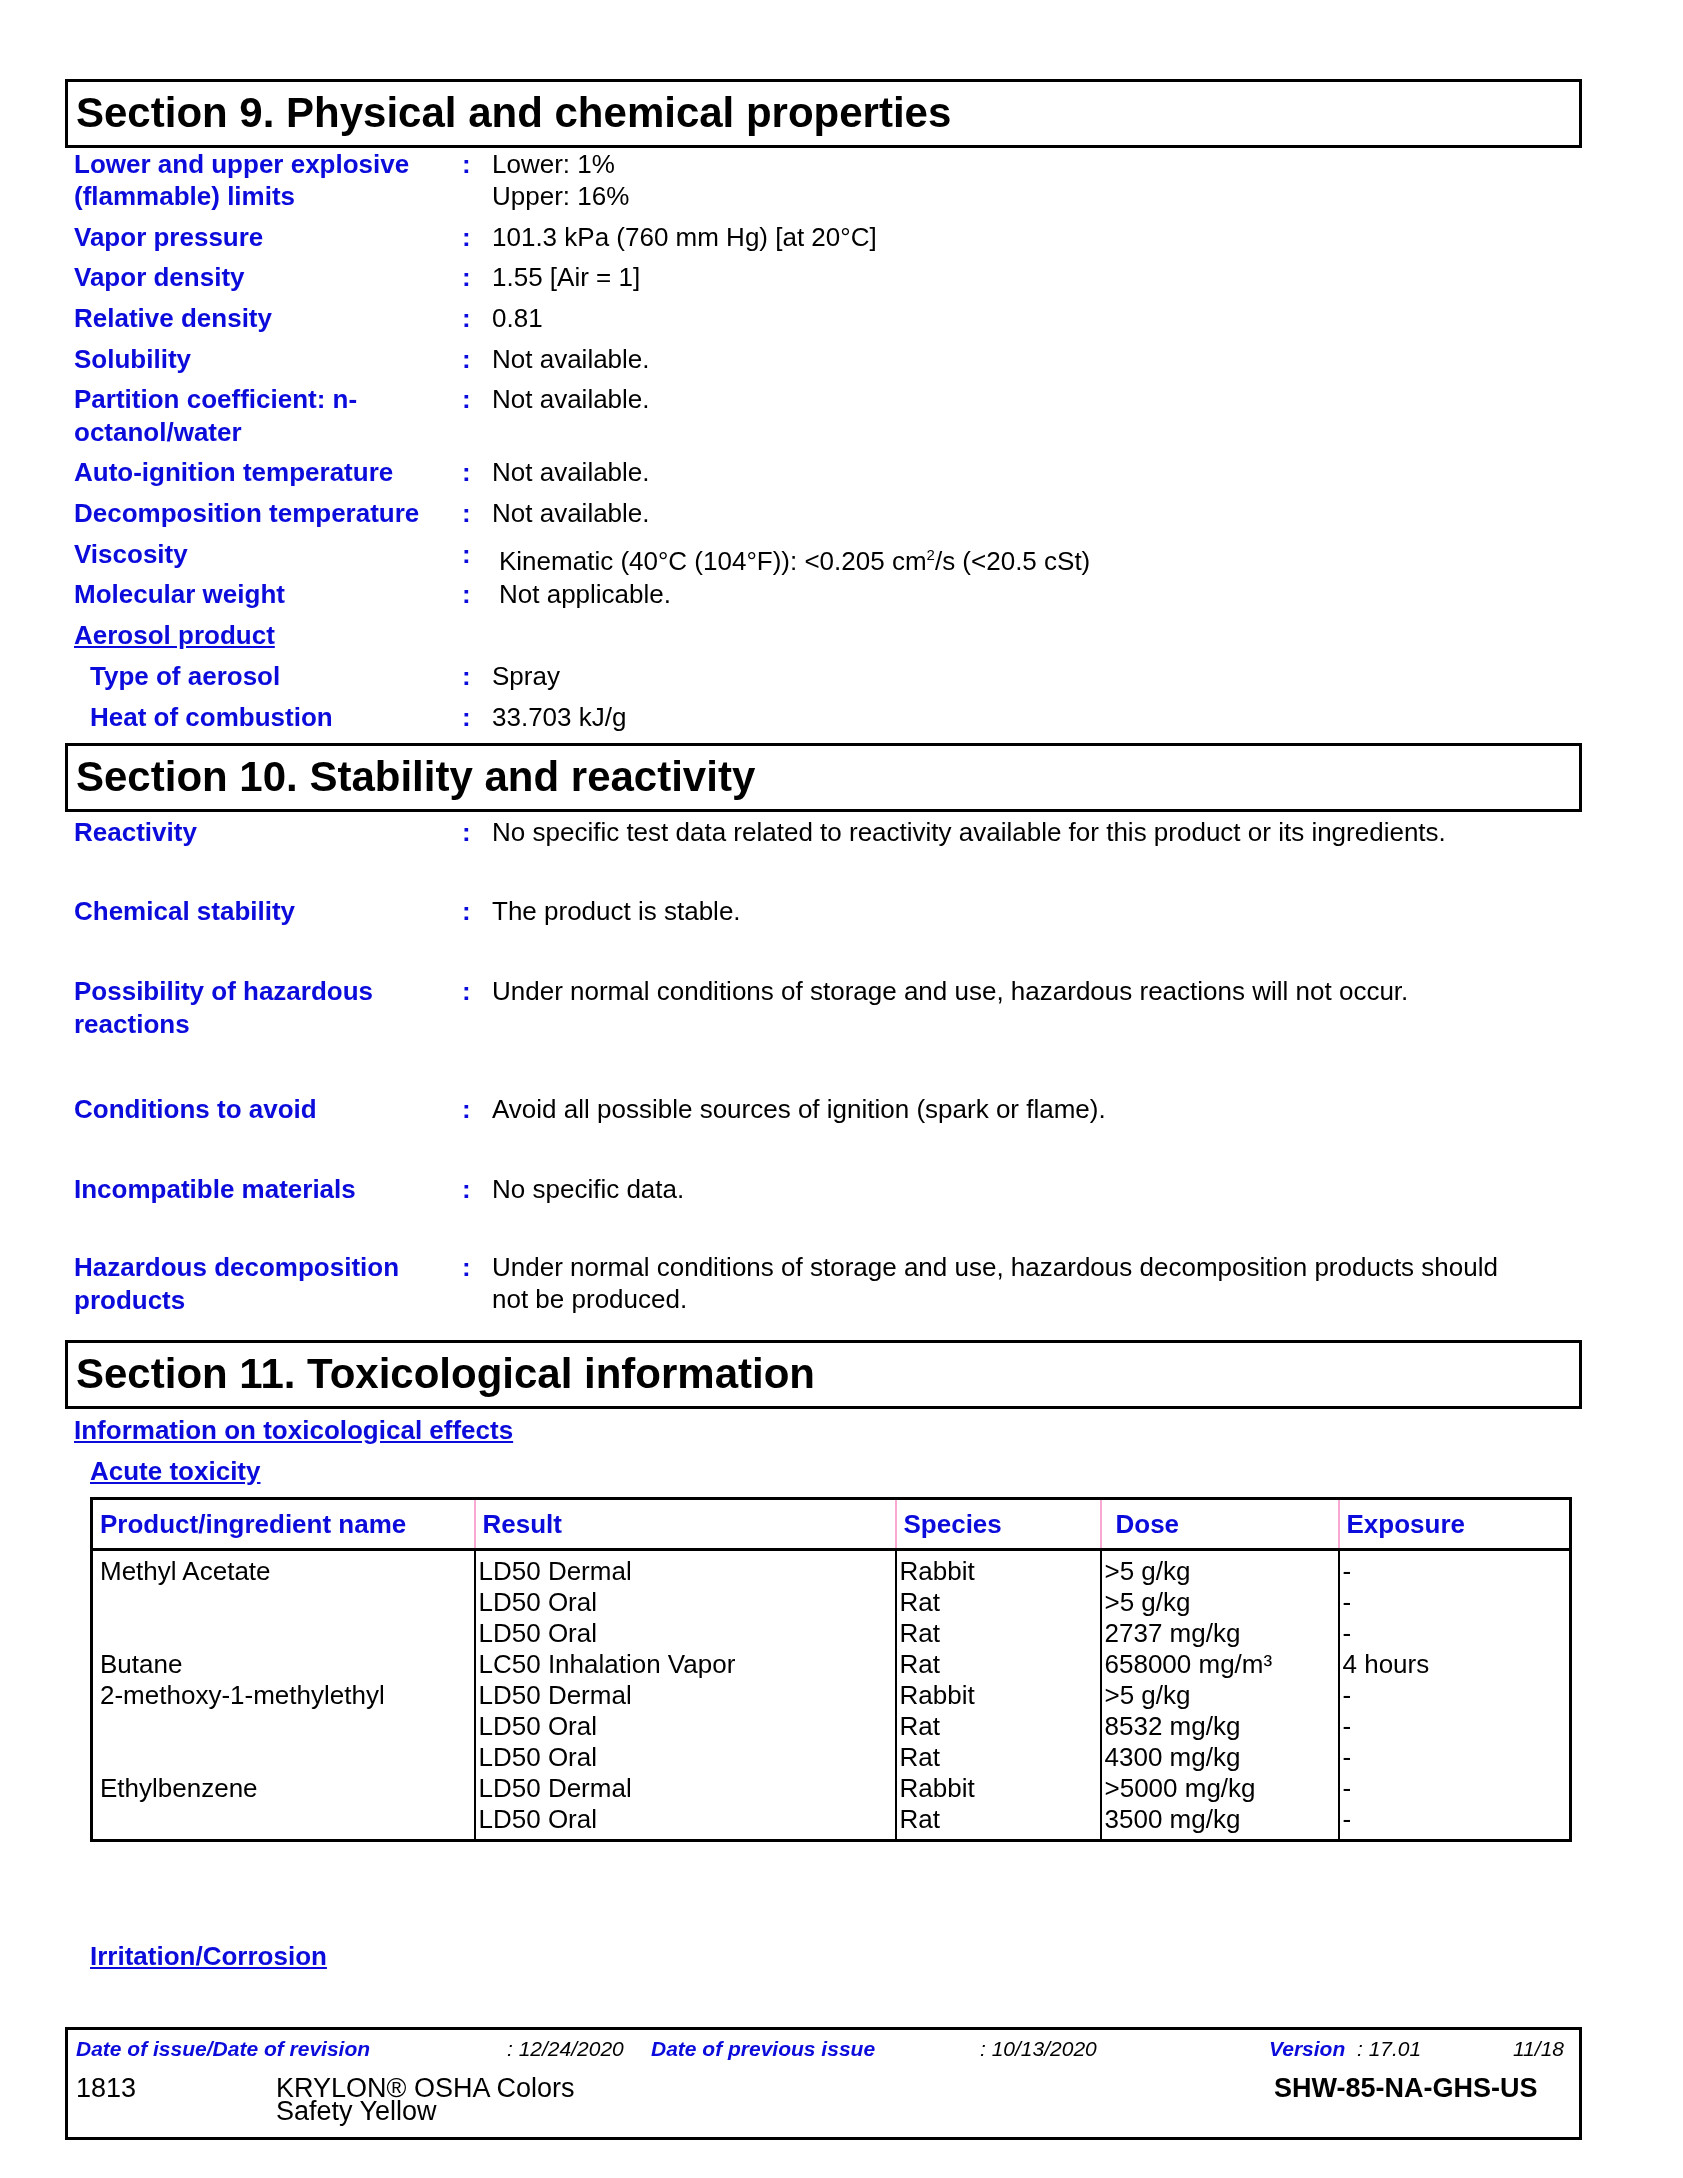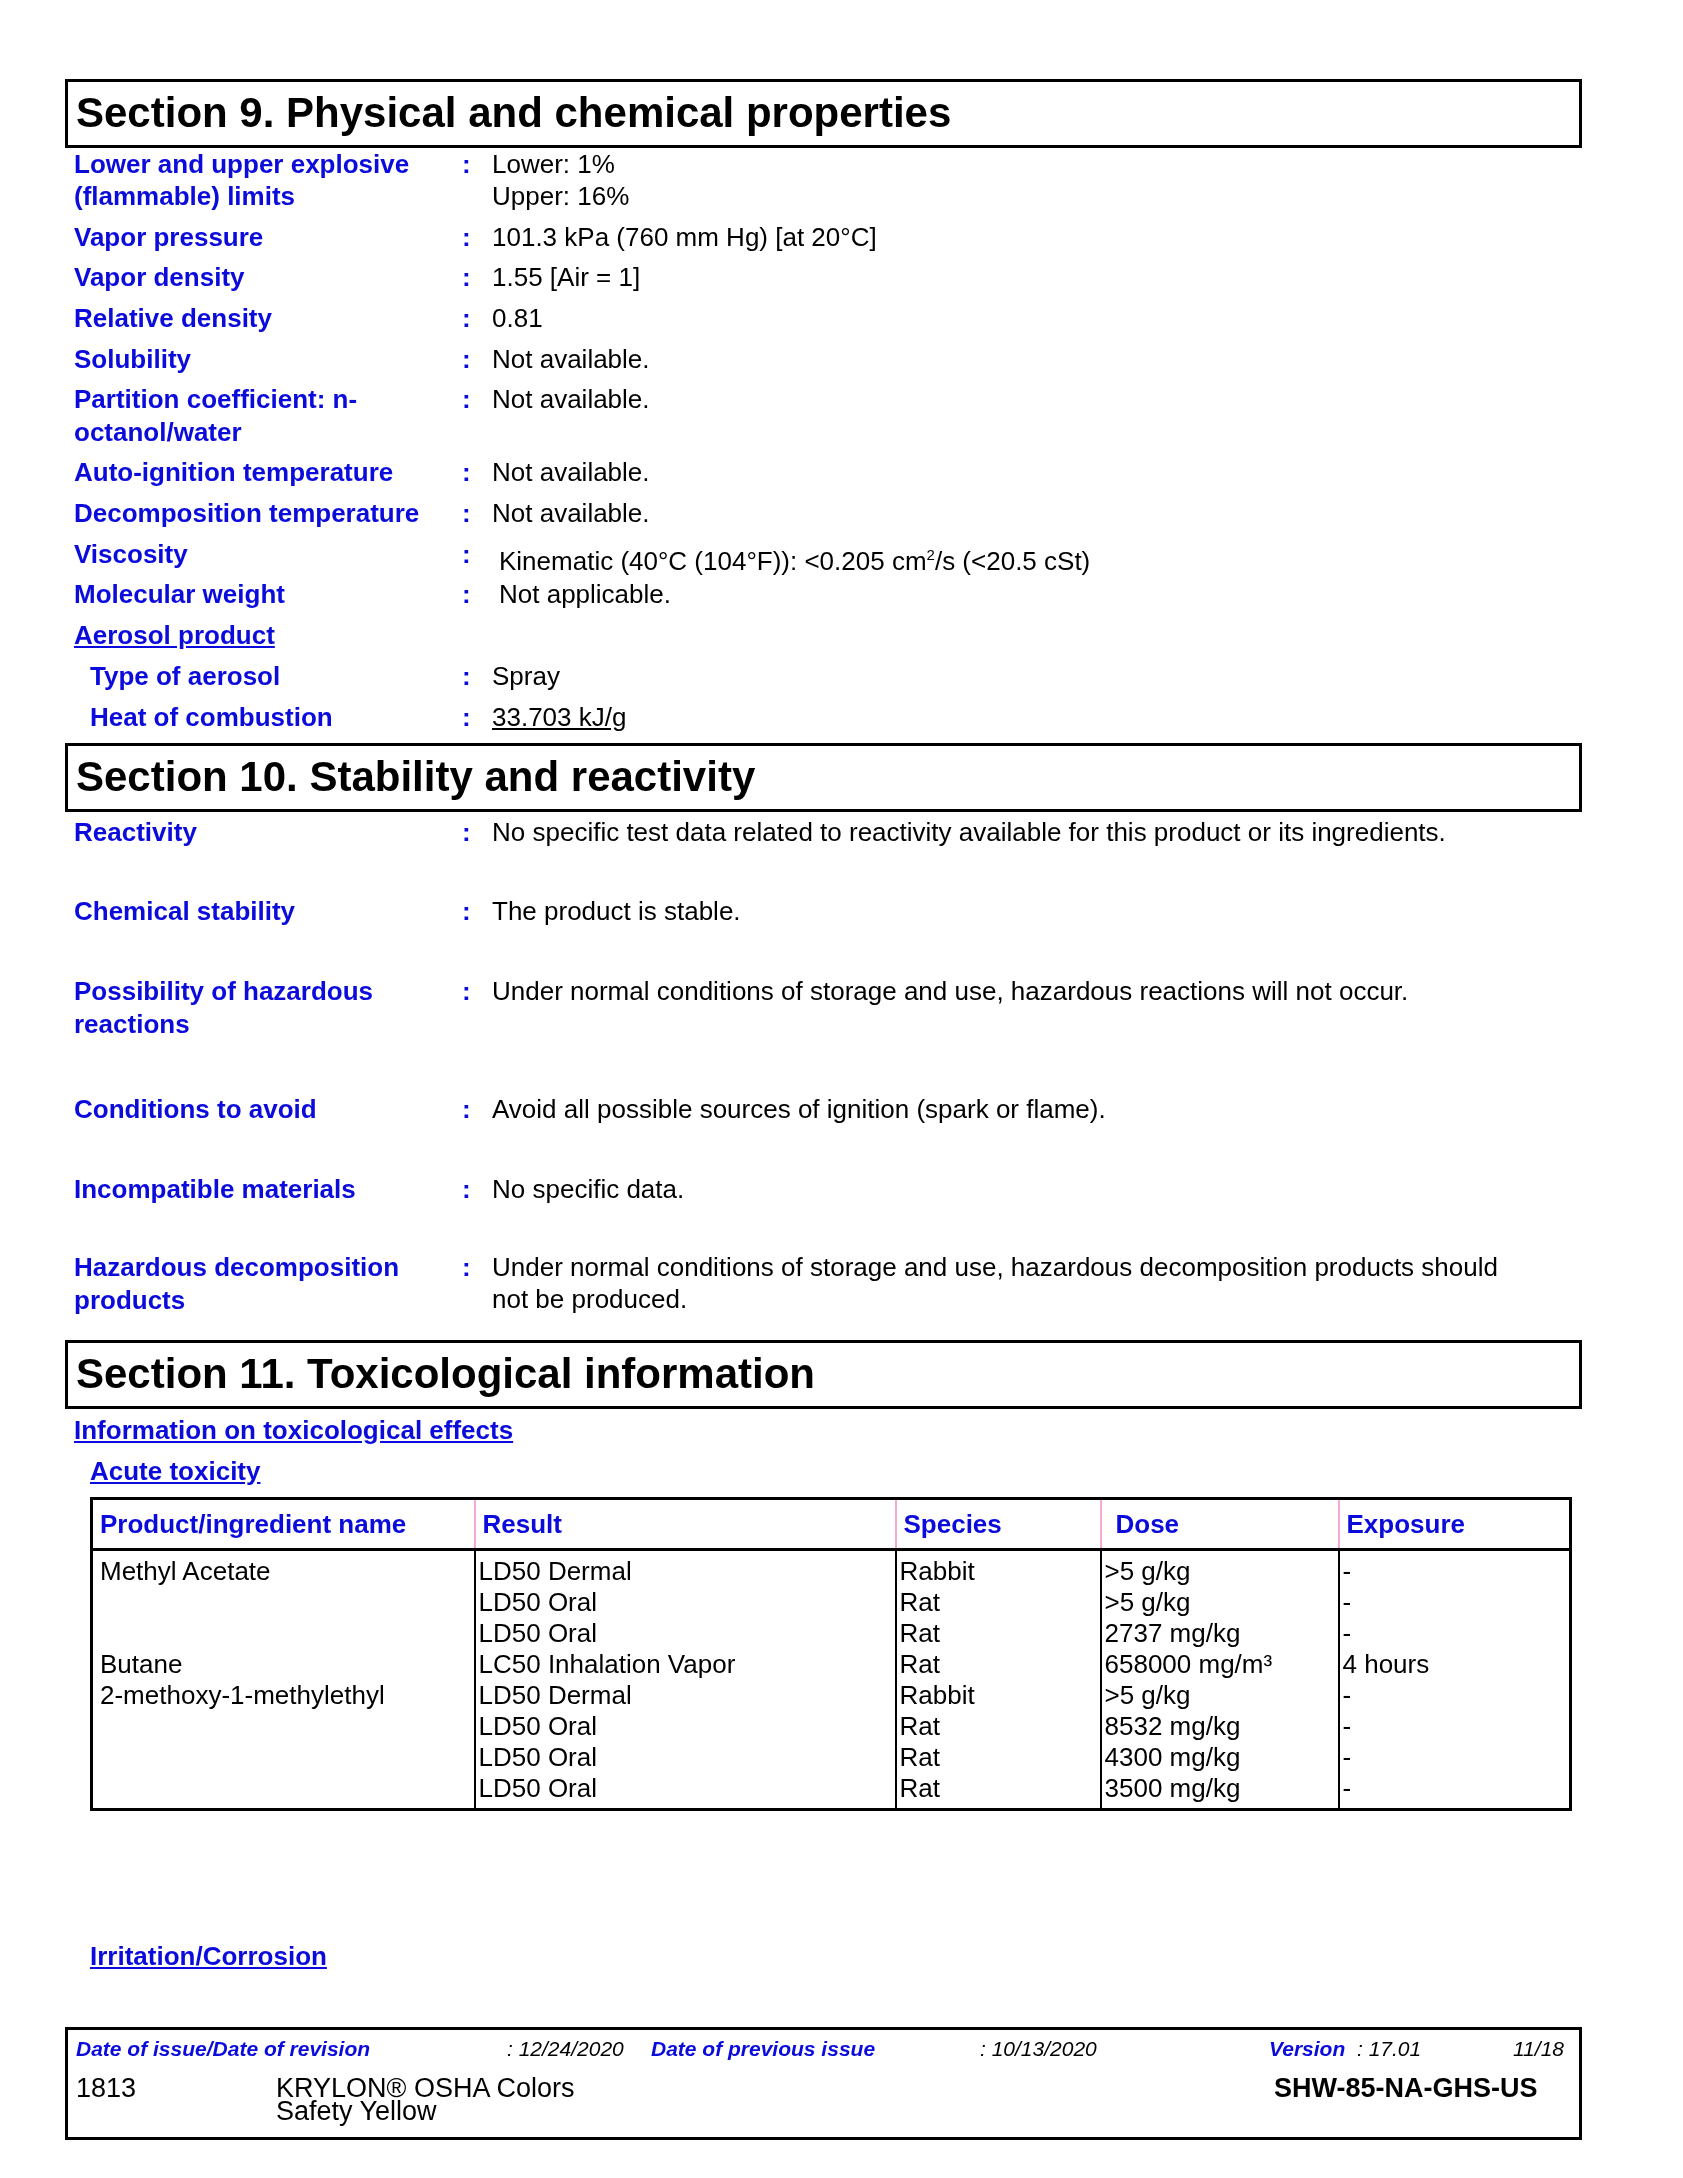--- a/index.html
+++ b/index.html
@@ -79,21 +79,21 @@
   <div class="abs lbl" style="left:74px;top:578px;">Molecular weight</div>
   <div class="abs colon" style="left:462px;top:578px;">:</div>
   <div class="abs val" style="left:499px;top:578px;">Not applicable.</div>
 
   <div class="abs ulink" style="left:74px;top:619px;">Aerosol product</div>
   <div class="abs lbl" style="left:90px;top:660px;">Type of aerosol</div>
   <div class="abs colon" style="left:462px;top:660px;">:</div>
   <div class="abs val" style="left:492px;top:660px;">Spray</div>
   <div class="abs lbl" style="left:90px;top:701px;">Heat of combustion</div>
   <div class="abs colon" style="left:462px;top:701px;">:</div>
-  <div class="abs val" style="left:492px;top:701px;text-decoration:underline;">33.703 kJ/g</div>
+  <div class="abs val" style="left:492px;top:701px;">33.703 kJ/g</div>
 </div>
 
 <div class="sec-box" style="top:743px;">
   <div class="sec-title">Section 10. Stability and reactivity</div>
 </div>
 
 <div>
   <div class="abs lbl" style="left:74px;top:816px;">Reactivity</div>
   <div class="abs colon" style="left:462px;top:816px;">:</div>
   <div class="abs val" style="left:492px;top:816px;">No specific test data related to reactivity available for this product or its ingredients.</div>
@@ -189,20 +189,27 @@
         <td>8532 mg/kg</td>
         <td style="border-right: none;">-</td>
       </tr>
       <tr>
         <td class="first"></td>
         <td>LD50 Oral</td>
         <td>Rat</td>
         <td>4300 mg/kg</td>
         <td style="border-right: none;">-</td>
       </tr>
+      <tr>
+        <td class="first">Ethylbenzene</td>
+        <td>LD50 Dermal</td>
+        <td>Rabbit</td>
+        <td>&gt;5000 mg/kg</td>
+        <td style="border-right: none;">-</td>
+      </tr>
       <tr class="pad-bot">
         <td class="first"></td>
         <td>LD50 Oral</td>
         <td>Rat</td>
         <td>3500 mg/kg</td>
         <td style="border-right: none;">-</td>
       </tr>
     </tbody>
 </table>
 

